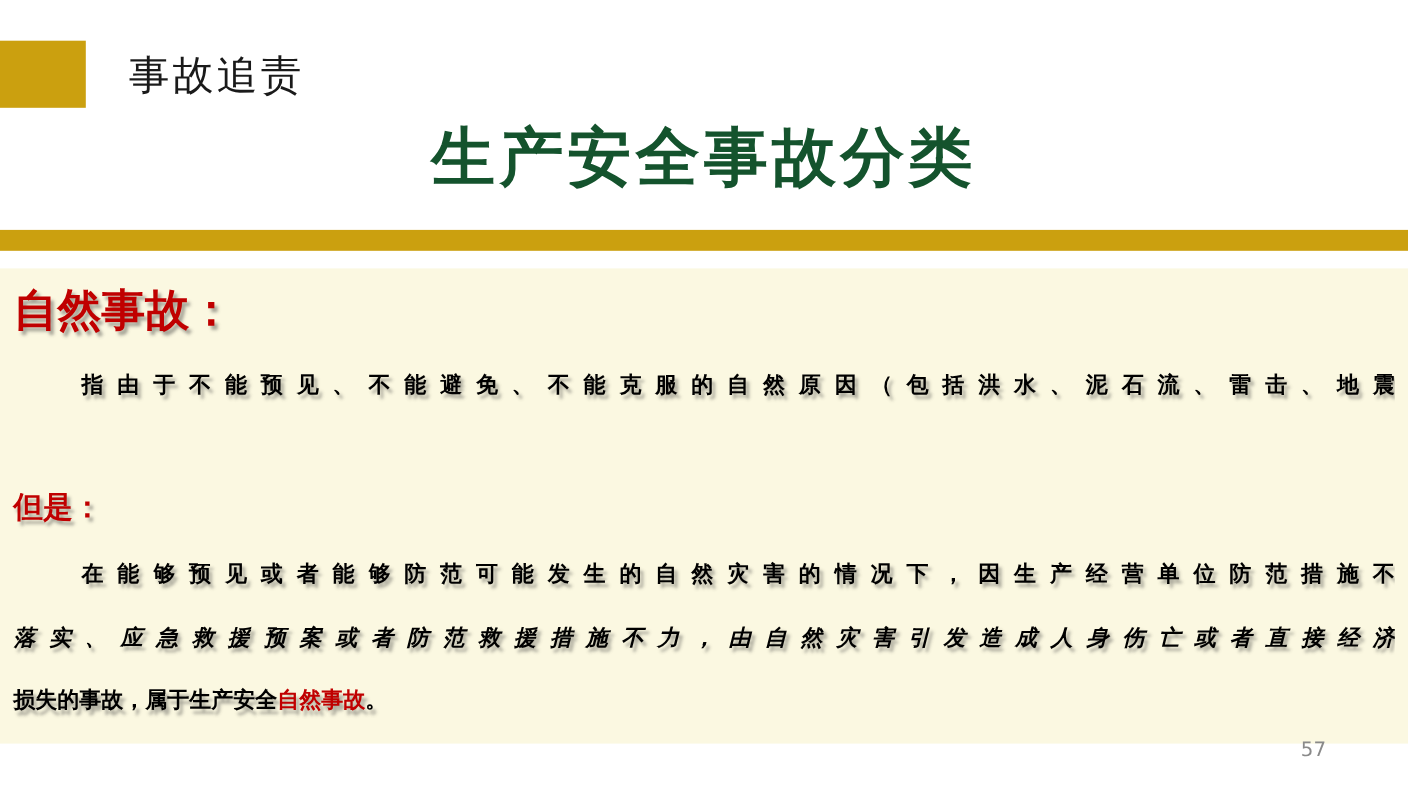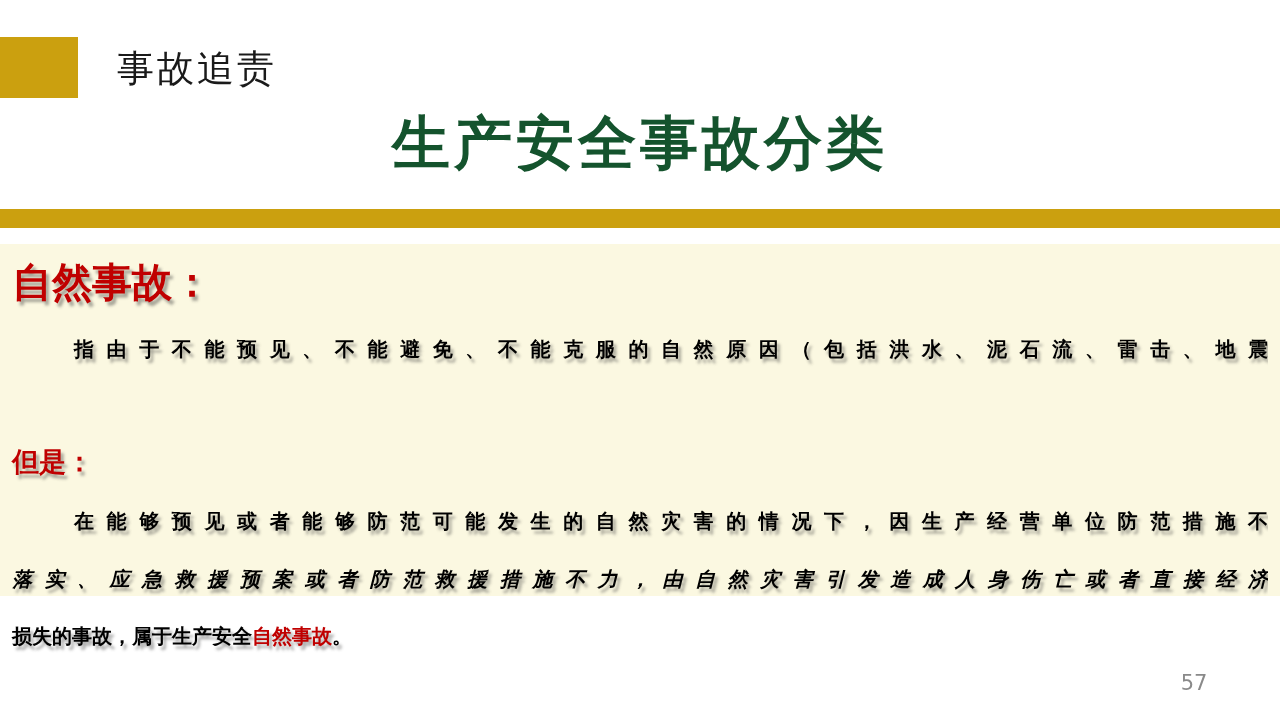--- a/index.html
+++ b/index.html
@@ -55,21 +55,21 @@
     width: 100%;
     height: 19px;
     background: #CBA00F;
   }
   
   .content {
     position: absolute;
     left: 0;
     top: 244px;
     width: 100%;
-    height: 352px;
+    height: 432px;
     background: #FBF8E1;
   }
   .txt {
     position: absolute;
     left: 12px;
     right: 12px;
     font-weight: 800;
     white-space: nowrap;
     text-shadow: 3px 4px 3px rgba(60,60,60,0.45);
   }
@@ -99,21 +99,21 @@
   .h2-pos { top: 198px; font-size: 27px; line-height: 40px; }
   .p2l1-pos { top: 256px; }
   .p2l2-pos { top: 314px; font-style: italic; }
   .p2l3-pos { top: 371px; }
   .page-number {
     position: absolute;
     left: 1172px;
     top: 671px;
     width: 44px;
     text-align: center;
-    font-size: 21px;
+    font-size: 18px;
     color: #8a8a8a;
   }
 </style>
 </head>
 <body>
 
 <div class="slide">
 
   <div class="accent-block"></div>
   <div class="section-label">事故追责</div>

